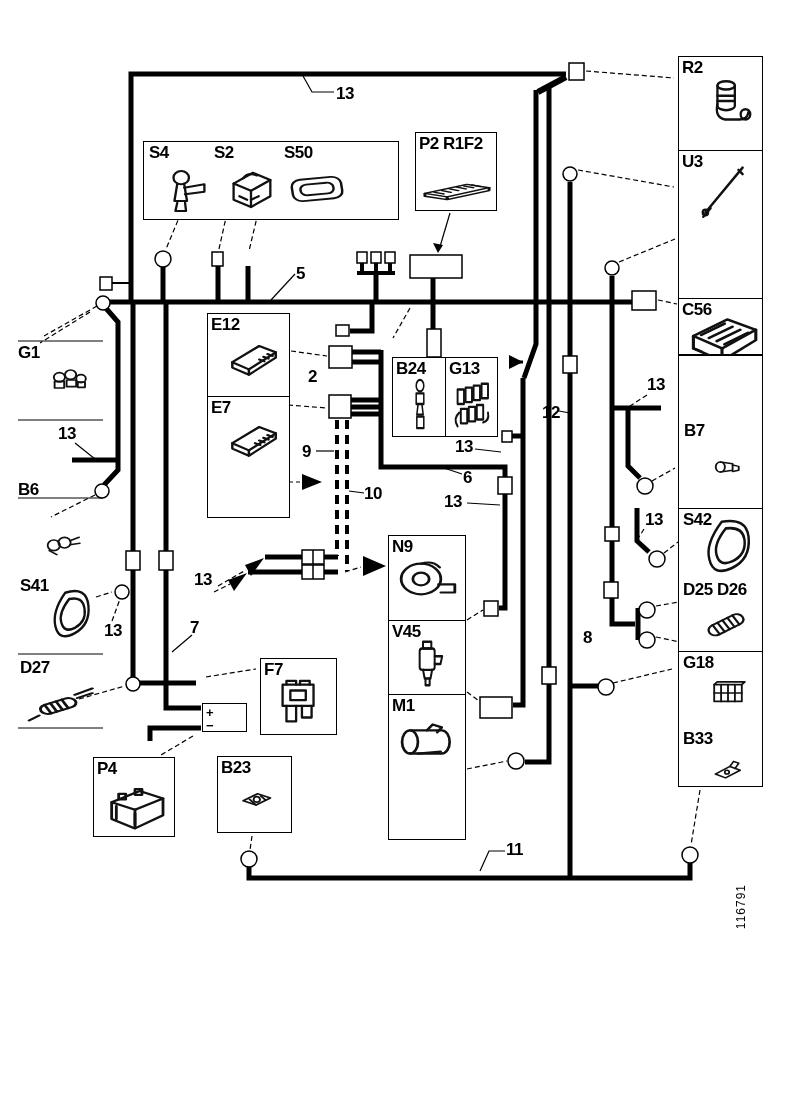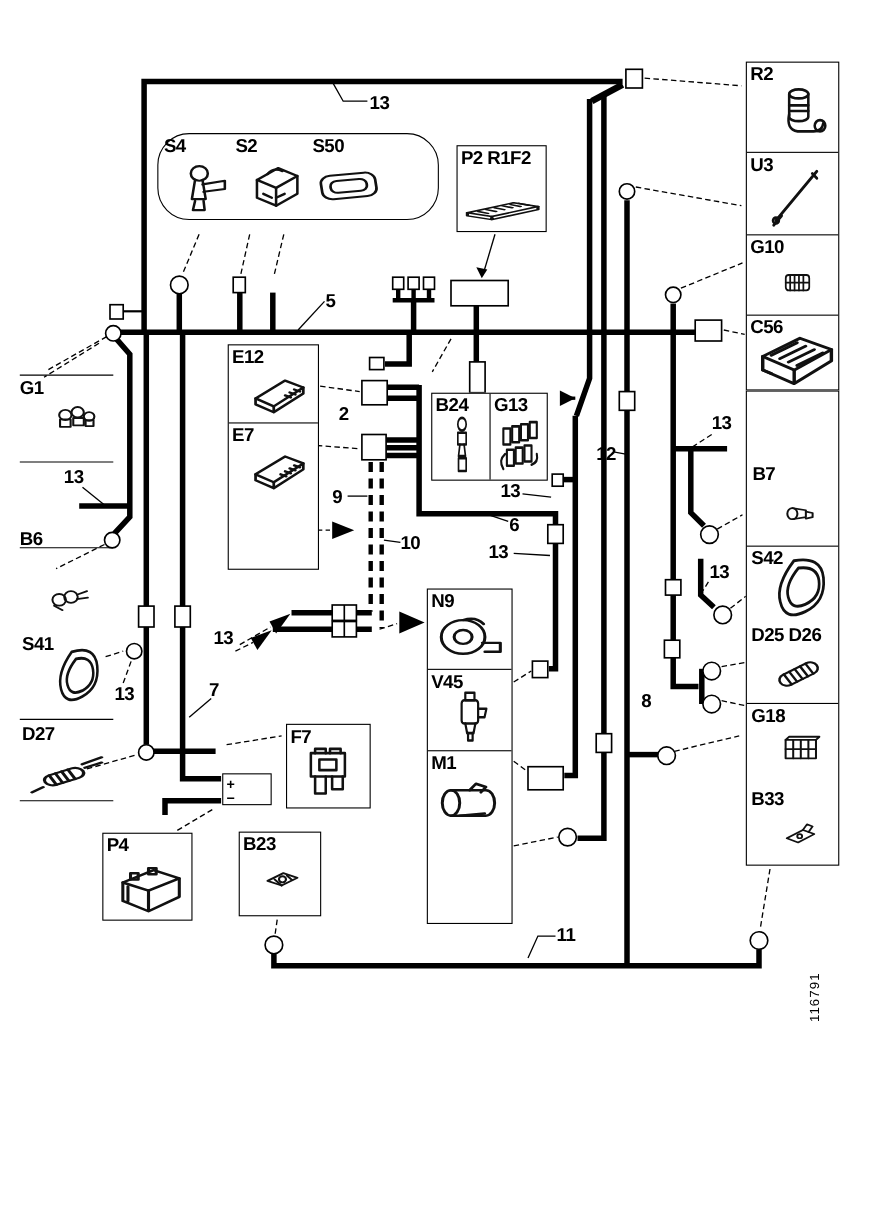--- a/index.html
+++ b/index.html
@@ -1,21 +1,21 @@
 <!DOCTYPE html>
 <html><head>
 <meta charset="utf-8">
 <style>
   html,body{margin:0;padding:0;background:#fff;}
   #page{position:relative;width:797px;height:1100px;background:#fff;overflow:hidden;
         font-family:"Liberation Sans","DejaVu Sans",sans-serif;color:#000;}
   #wires{position:absolute;left:0;top:0;z-index:1;}
   .cbox{position:absolute;border:1.6px solid #000;background:#fff;z-index:2;box-sizing:border-box;text-align:right;}
   .cell{position:absolute;left:0;right:0;box-sizing:border-box;}
-  .cell.sep{border-top:1.5px solid #000;}
+  .cell.sep{border-top:1.5px solid #000;margin-top:12px;}
   .vsep{position:absolute;top:0;bottom:0;width:0;border-left:1.5px solid #000;}
   .clabel{position:absolute;font-weight:700;font-size:17px;letter-spacing:-0.5px;line-height:1;
           white-space:nowrap;z-index:3;}
   .callout{position:absolute;font-weight:700;font-size:17px;letter-spacing:-0.5px;z-index:4;white-space:nowrap;}
   .icon{position:absolute;display:block;z-index:2;}
   .icon svg{width:100%;height:100%;display:block;}
   .mlabel{position:absolute;font-weight:700;font-size:17px;letter-spacing:-0.5px;z-index:3;white-space:nowrap;}
   #battery-box{position:absolute;left:202px;top:703px;width:45px;height:29px;border:1.4px solid #000;
                background:#fff;z-index:2;box-sizing:border-box;font-size:13px;font-weight:700;line-height:1;}
   #battery-box .sign{position:absolute;left:3px;}
@@ -192,21 +192,21 @@
     <g fill="#000" stroke="none">
       <polygon points="302,474 302,490 322,482"></polygon>
       <polygon points="363,556 363,576 386,566"></polygon>
       <polygon points="264,558 245,565 251,576"></polygon>
       <polygon points="247,573 228,580 234,591"></polygon>
       <polygon points="438,253 433,243 443,245"></polygon>
       <polygon points="523,362 509,355 509,369"></polygon>
     </g>
   </svg>
 
-  <div class="cbox" style="left:143px;top:121px;width:256px;height:79px;border-radius:29px;">
+  <div class="cbox" style="left:143px;top:141px;width:256px;height:79px;">
     <span class="clabel" style="left:5px;top:2px">S4</span>
     <span class="clabel" style="left:70px;top:2px">S2</span>
     <span class="clabel" style="left:140px;top:2px">S50</span>
     <span class="icon" style="left:14px;top:24px;width:58px;height:50px">
         <svg viewBox="0 0 60 60" preserveAspectRatio="none" fill="none" stroke="#111" stroke-width="2.4" stroke-linecap="round" stroke-linejoin="round">
           <circle cx="24" cy="14" r="8"></circle>
           <path d="M20,21 L17,42 L30,42 L27,21"></path>
           <path d="M27,26 L48,22 L48,31 L28,34"></path>
           <path d="M20,44 L18,54 L29,54 L28,44"></path>
         </svg>
@@ -253,29 +253,20 @@
         </span>
     </div>
     <div class="cell sep" style="top:81px;height:75px">
       <span class="clabel" style="left:3px;top:2px">U3</span>
       <span class="icon" style="left:14px;top:6px;width:62px;height:64px">
           <svg viewBox="0 0 60 60" preserveAspectRatio="none" fill="none" stroke="#111" stroke-width="2.4" stroke-linecap="round" stroke-linejoin="round">
             <path d="M12,52 L48,10"></path>
             <path d="M10,56 l7,-8"></path>
             <circle cx="12" cy="52" r="2.5"></circle>
             <path d="M44,12 l4,4"></path>
-          </svg>
-        </span>
-    </div>
-    <div class="cell sep" style="top:156px;height:73px">
-      <span class="clabel" style="left:3px;top:2px">G10</span>
-      <span class="icon" style="left:26px;top:22px;width:40px;height:42px">
-          <svg viewBox="0 0 60 60" preserveAspectRatio="none" fill="none" stroke="#111" stroke-width="2.4" stroke-linecap="round" stroke-linejoin="round">
-            <rect x="14" y="20" width="32" height="20" rx="4"></rect>
-            <path d="M20,20 v20 M26,20 v20 M32,20 v20 M38,20 v20 M14,30 h32"></path>
           </svg>
         </span>
     </div>
     <div class="cell sep" style="top:229px;height:70px">
       <span class="clabel" style="left:3px;top:2px">C56</span>
       <span class="icon" style="left:4px;top:6px;width:78px;height:62px">
           <svg viewBox="0 0 60 60" preserveAspectRatio="none" fill="none" stroke="#111" stroke-width="2.4" stroke-linecap="round" stroke-linejoin="round">
             <path d="M8,30 L34,14 L56,24 L30,42 Z"></path>
             <path d="M8,30 v12 L30,54 V42 M56,24 v10 L30,54"></path>
             <path d="M14,29 l18,-11 M20,32 l18,-11 M26,35 l18,-11 M32,38 l18,-11"></path>

